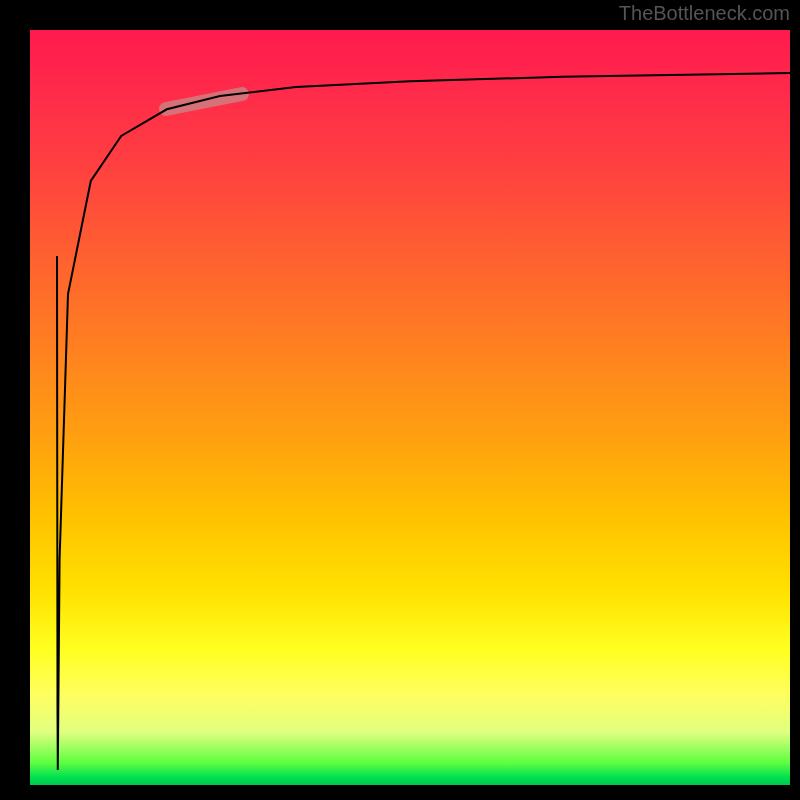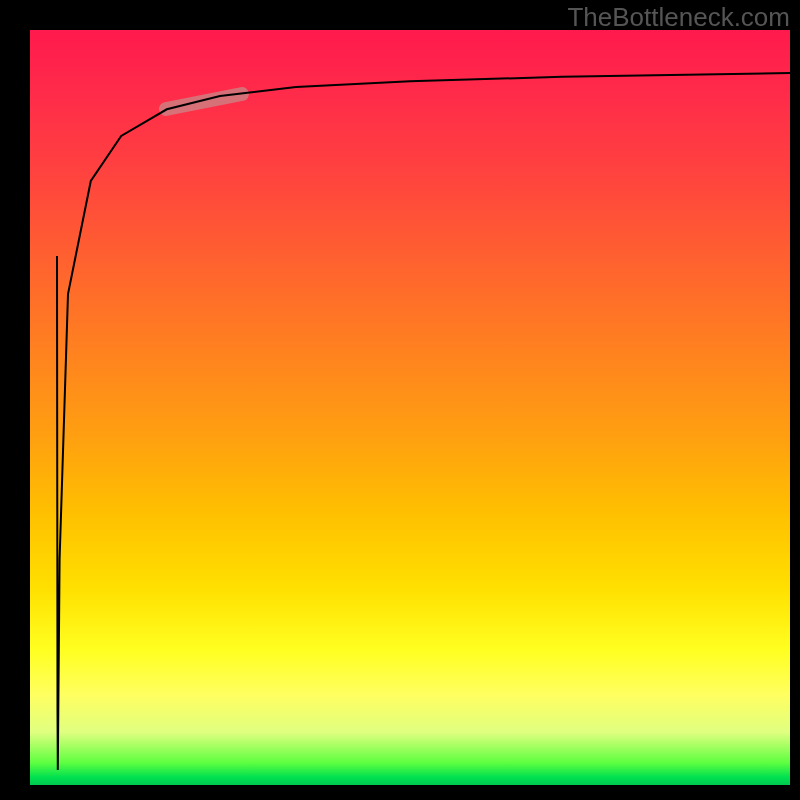--- a/index.html
+++ b/index.html
@@ -12,21 +12,21 @@
       height: 800px;
       background: #000;
       position: relative;
       font-family: Arial, sans-serif;
     }
     .watermark {
       position: absolute;
       top: 2px;
       right: 10px;
       color: #555;
-      font-size: 26px;
+      font-size: 20px;
       z-index: 10;
     }
     .plot-area {
       position: absolute;
       left: 30px;
       top: 30px;
       width: 760px;
       height: 755px;
       background: linear-gradient(to bottom,
         #ff1a4d 0%,

